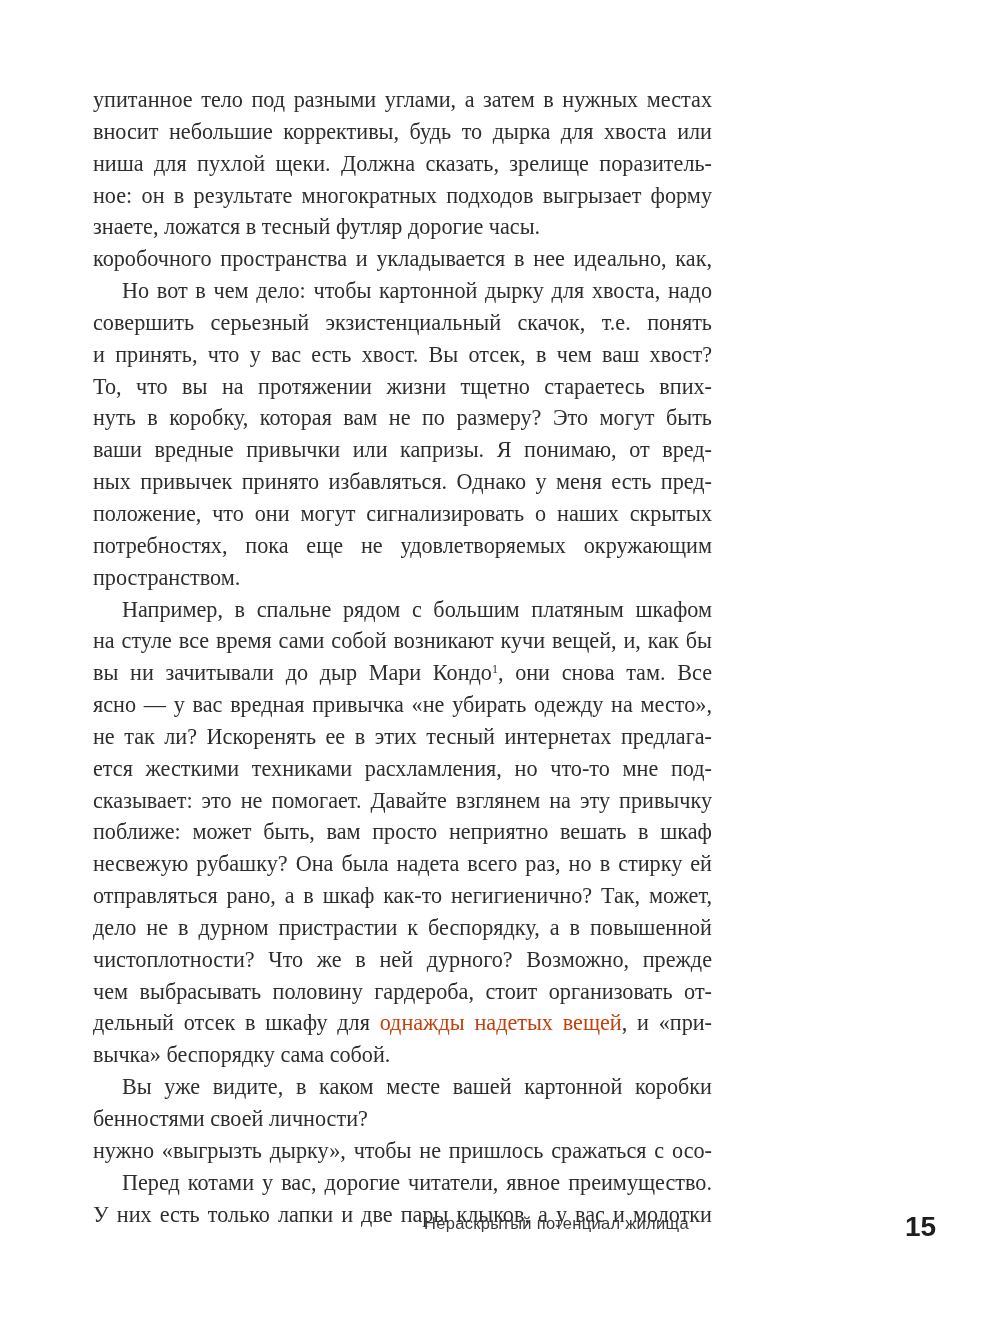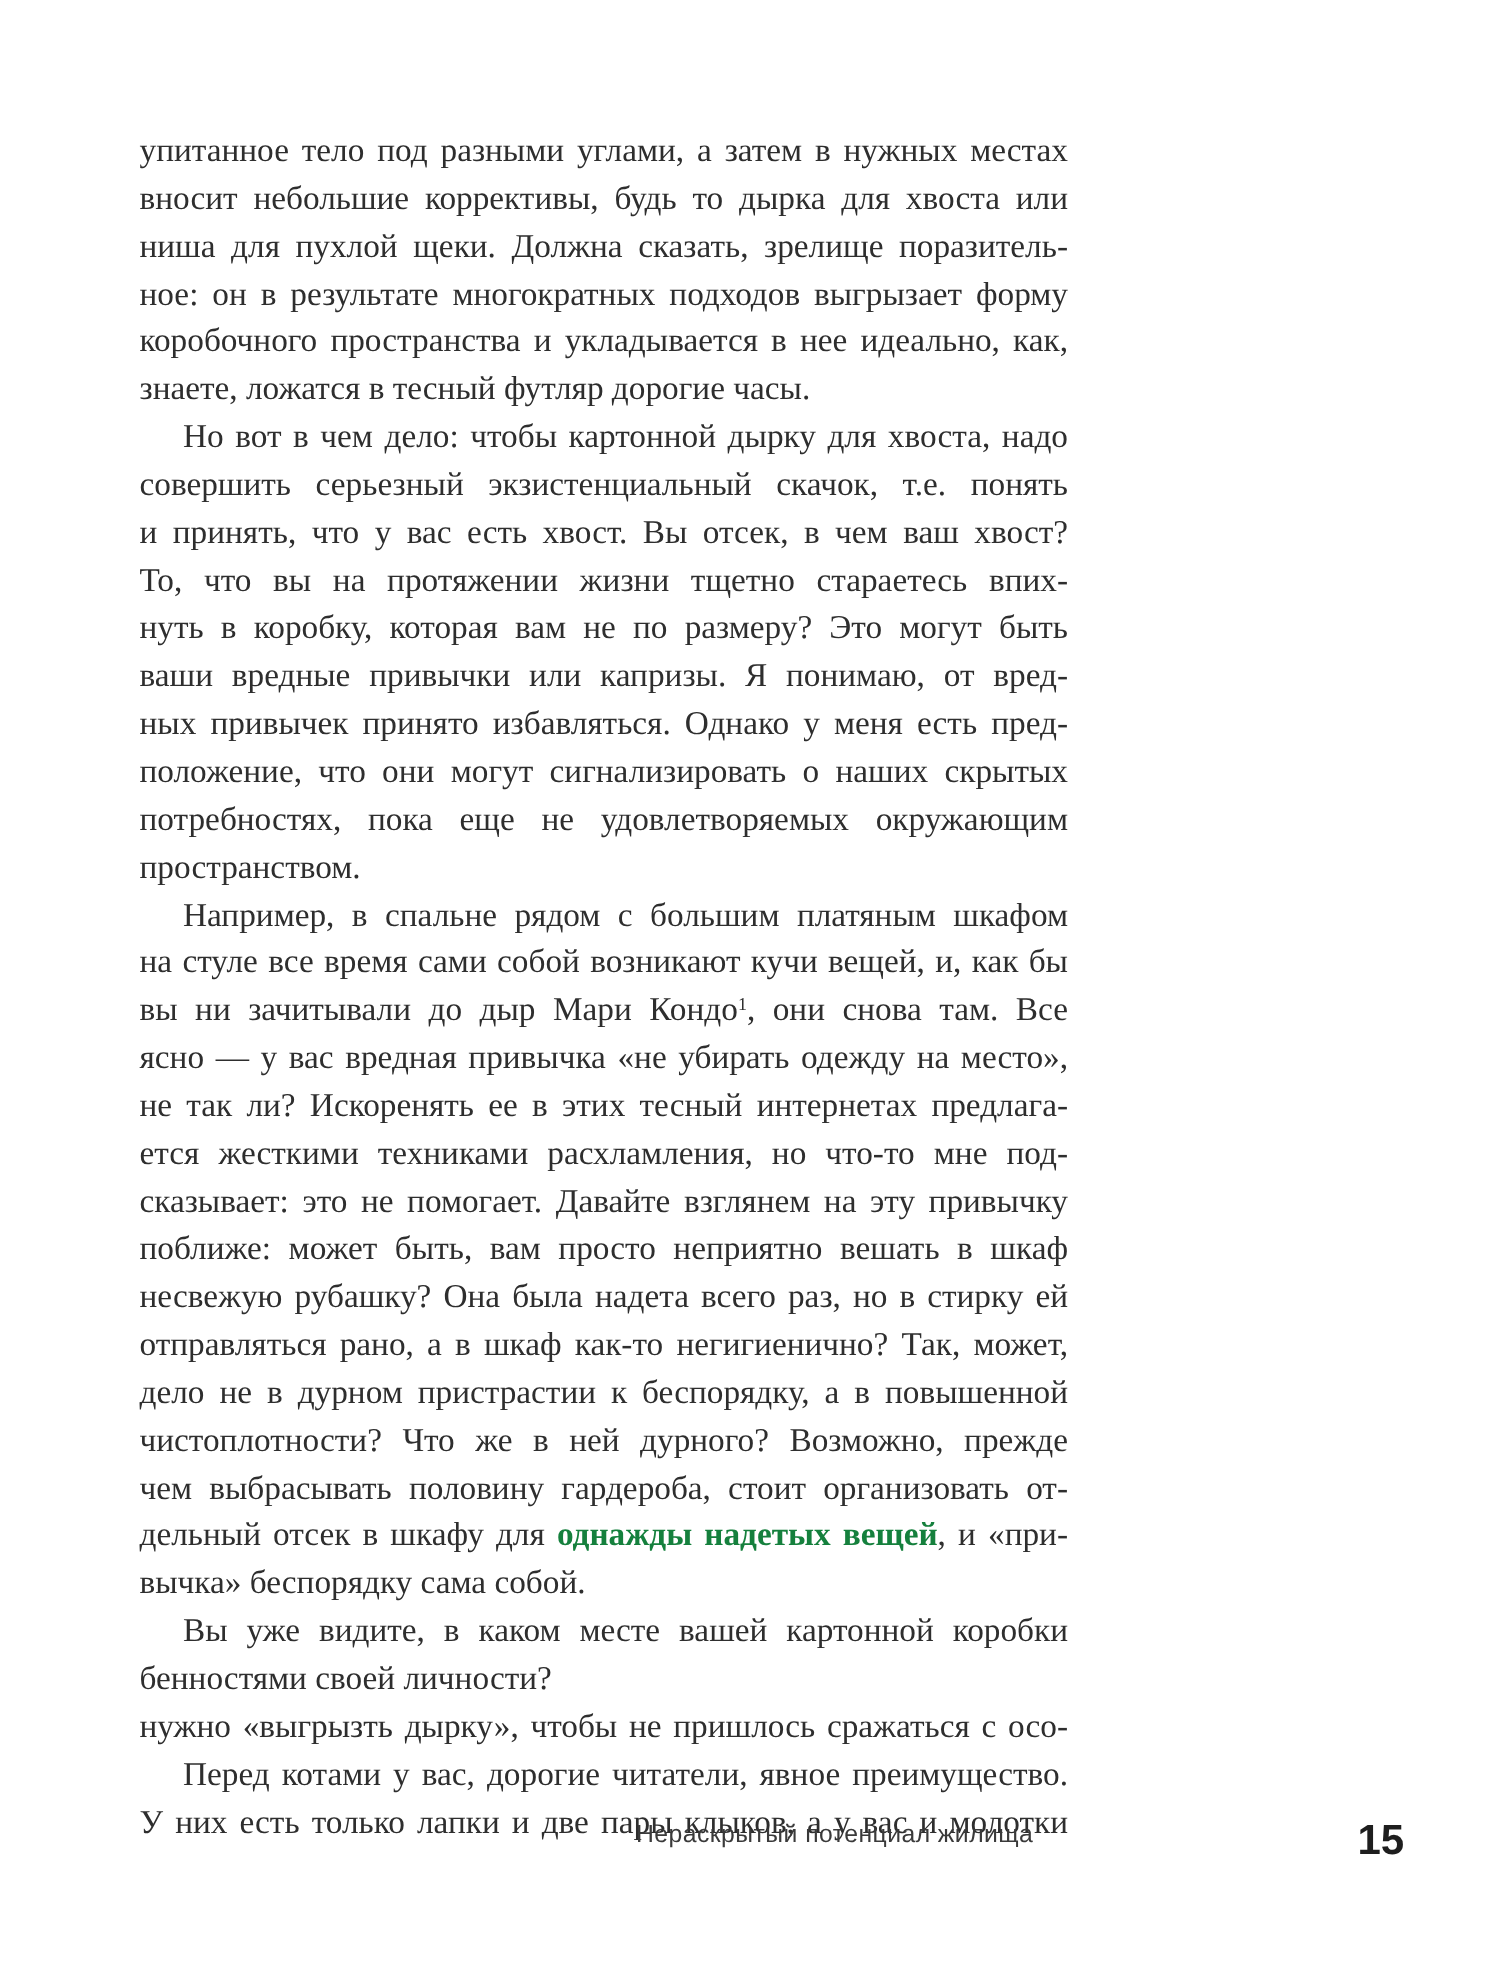--- a/index.html
+++ b/index.html
@@ -39,22 +39,22 @@
       text-align-last: justify;
       overflow: visible;
     }
     .line.last {
       text-align-last: left;
     }
     .line.indent {
       padding-left: 29px;
     }
     .bold {
-      font-weight: bold;
-      color: #15803d;
+      font-weight: normal;
+      color: #c2410c;
     }
     sup.fnref {
       font-size: 12px;
       line-height: 0;
       vertical-align: super;
       position: relative;
       top: 1px;
     }
     .footer {
       position: absolute;
@@ -87,22 +87,22 @@
 <body>
 
 <div class="page">
 
   <div class="text-block">
 
     <span class="line">упитанное тело под разными углами, а затем в нужных местах</span>
     <span class="line">вносит небольшие коррективы, будь то дырка для хвоста или</span>
     <span class="line">ниша для пухлой щеки. Должна сказать, зрелище поразитель-</span>
     <span class="line">ное: он в результате многократных подходов выгрызает форму</span>
+    <span class="line last">знаете, ложатся в тесный футляр дорогие часы.</span>
     <span class="line">коробочного пространства и укладывается в нее идеально, как,</span>
-    <span class="line last">знаете, ложатся в тесный футляр дорогие часы.</span>
 
     <span class="line indent">Но вот в чем дело: чтобы картонной дырку для хвоста, надо</span>
     <span class="line">совершить серьезный экзистенциальный скачок, т.е. понять</span>
     <span class="line">и принять, что у вас есть хвост. Вы отсек, в чем ваш хвост?</span>
     <span class="line">То, что вы на протяжении жизни тщетно стараетесь впих-</span>
     <span class="line">нуть в коробку, которая вам не по размеру? Это могут быть</span>
     <span class="line">ваши вредные привычки или капризы. Я понимаю, от вред-</span>
     <span class="line">ных привычек принято избавляться. Однако у меня есть пред-</span>
     <span class="line">положение, что они могут сигнализировать о наших скрытых</span>
     <span class="line">потребностях, пока еще не удовлетворяемых окружающим</span>

